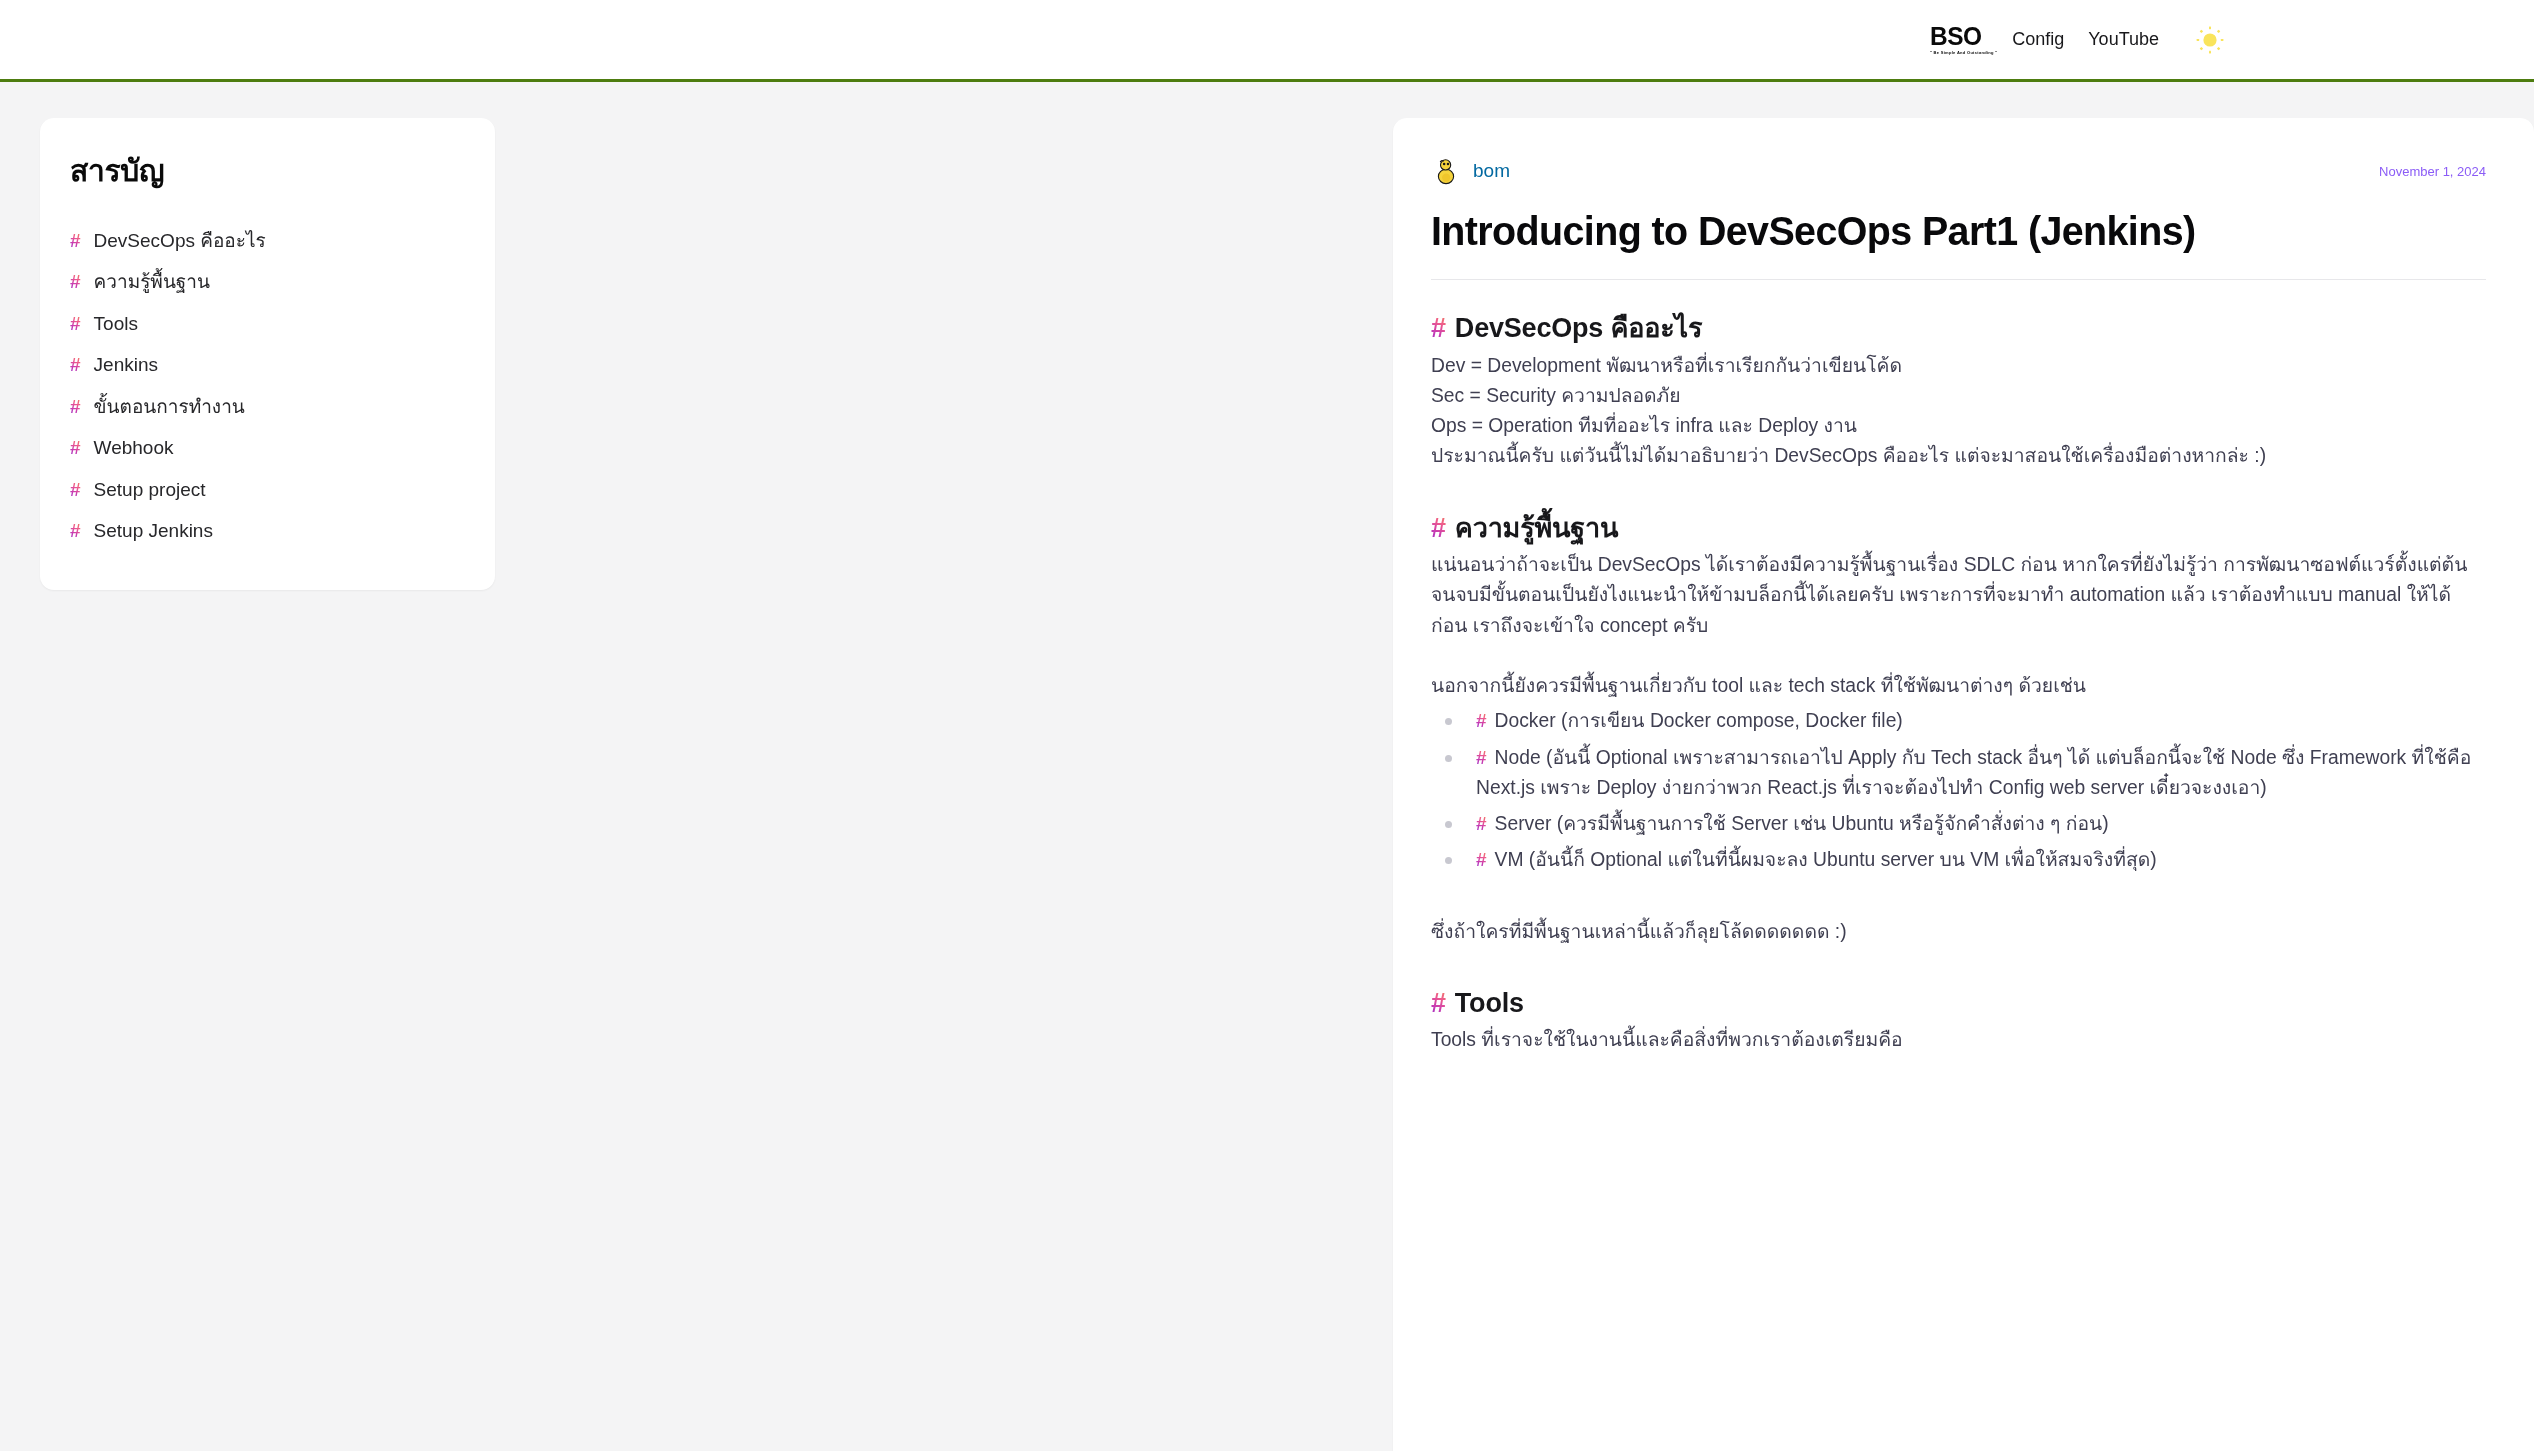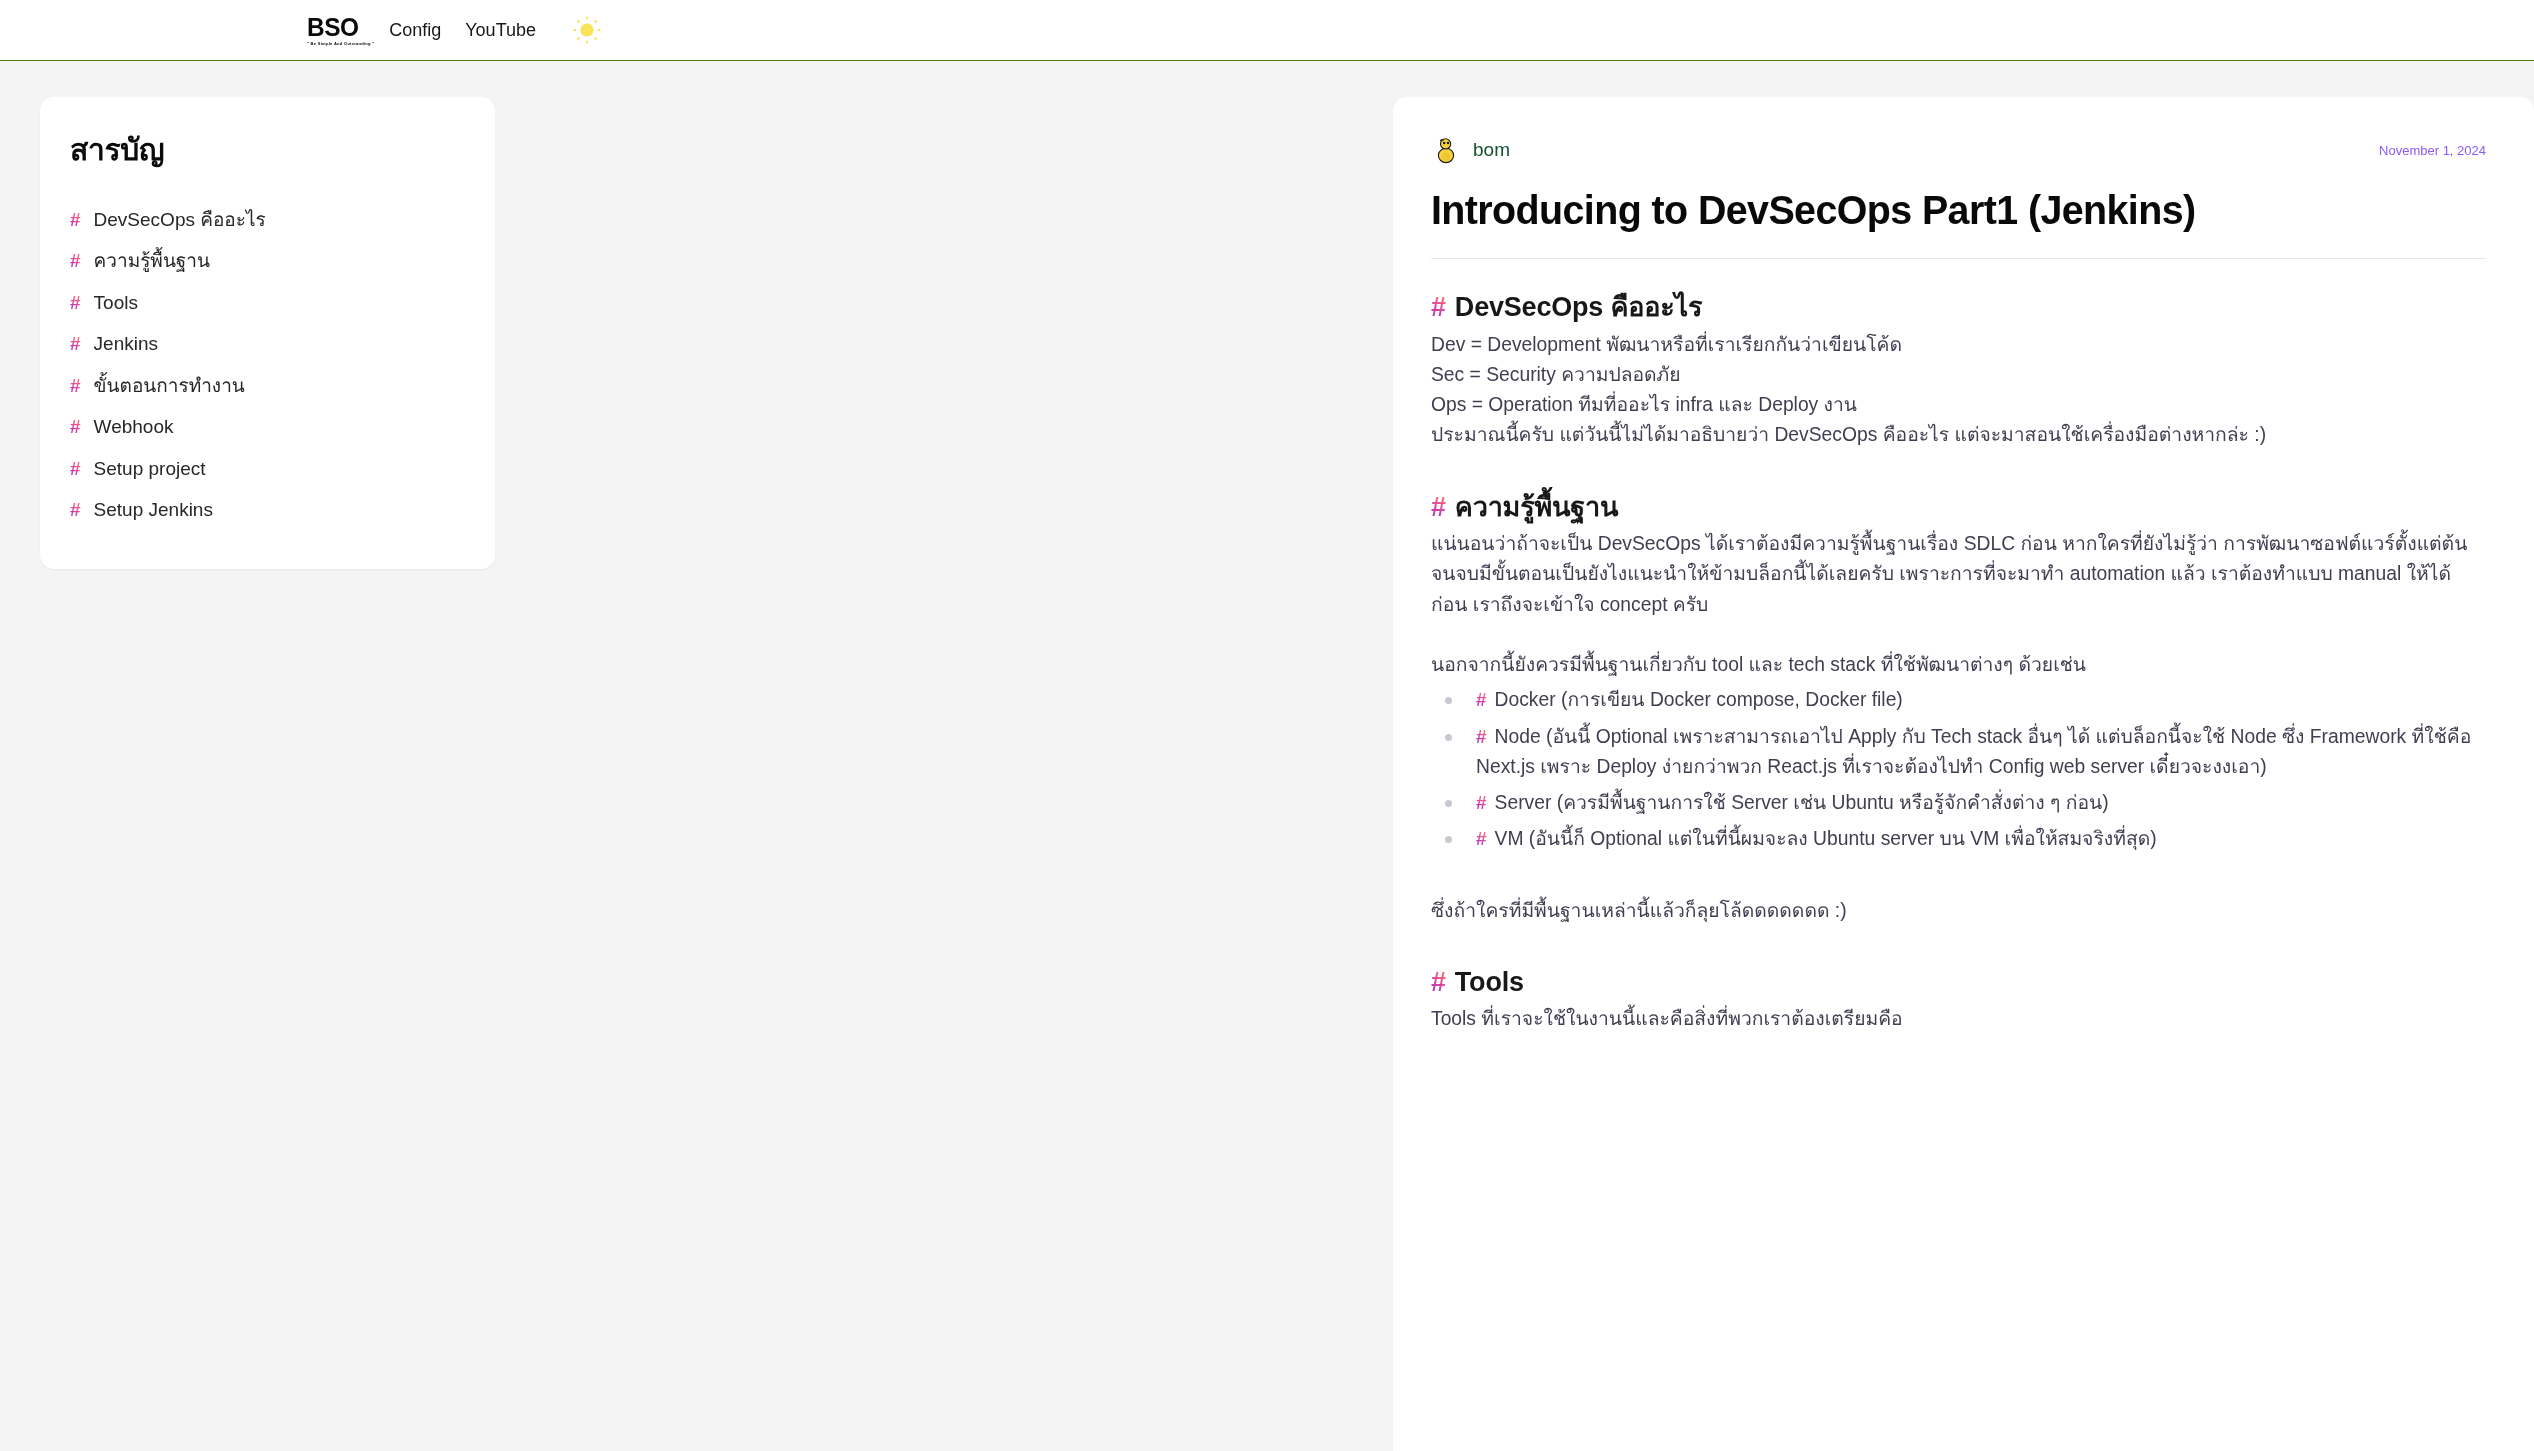--- a/index.html
+++ b/index.html
@@ -9,26 +9,26 @@
     width: 2534px;
     height: 1451px;
     overflow: hidden;
     background: #f4f4f5;
     font-family: "Liberation Sans", "DejaVu Sans", sans-serif;
     -webkit-font-smoothing: antialiased;
   }
 
   
   .site-header {
-    height: 61px;
+    height: 82px;
     background: #ffffff;
-    border-bottom: 1px solid #4d7c0f;
+    border-bottom: 3px solid #4d7c0f;
     display: flex;
     align-items: center;
-    justify-content: flex-start;
+    justify-content: flex-end;
     padding: 0 307px;
     position: relative;
     z-index: 5;
   }
 
   .brand {
     display: flex;
     flex-direction: column;
     align-items: flex-start;
     line-height: 1;
@@ -163,21 +163,21 @@
   .author {
     display: flex;
     align-items: center;
     gap: 12px;
     cursor: pointer;
     text-decoration: none;
   }
   .avatar { display: block; flex: none; }
   .author-name {
     font-size: 19px;
-    color: #14532d;
+    color: #0369a1;
   }
   .post-date {
     font-size: 13px;
     color: #8b5cf6;
     white-space: nowrap;
   }
 
   .post-title {
     font-size: 40px;
     font-weight: 700;

